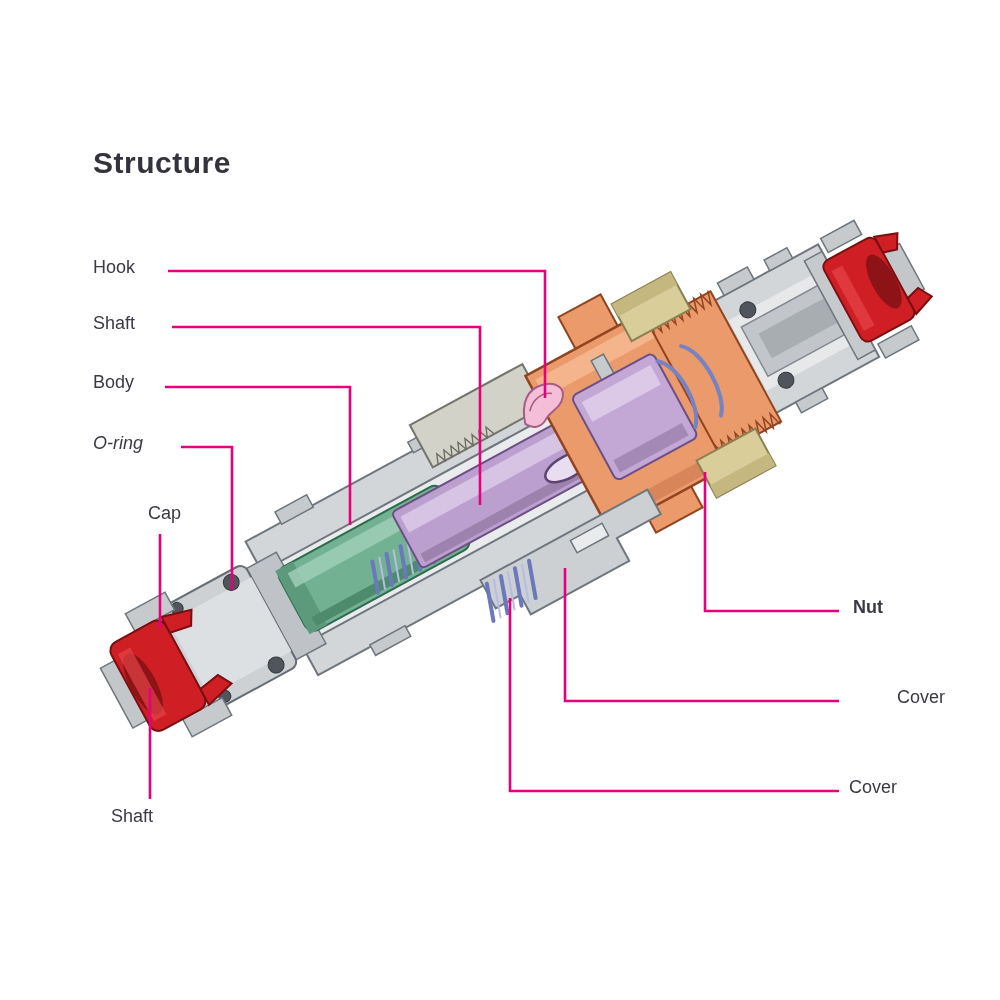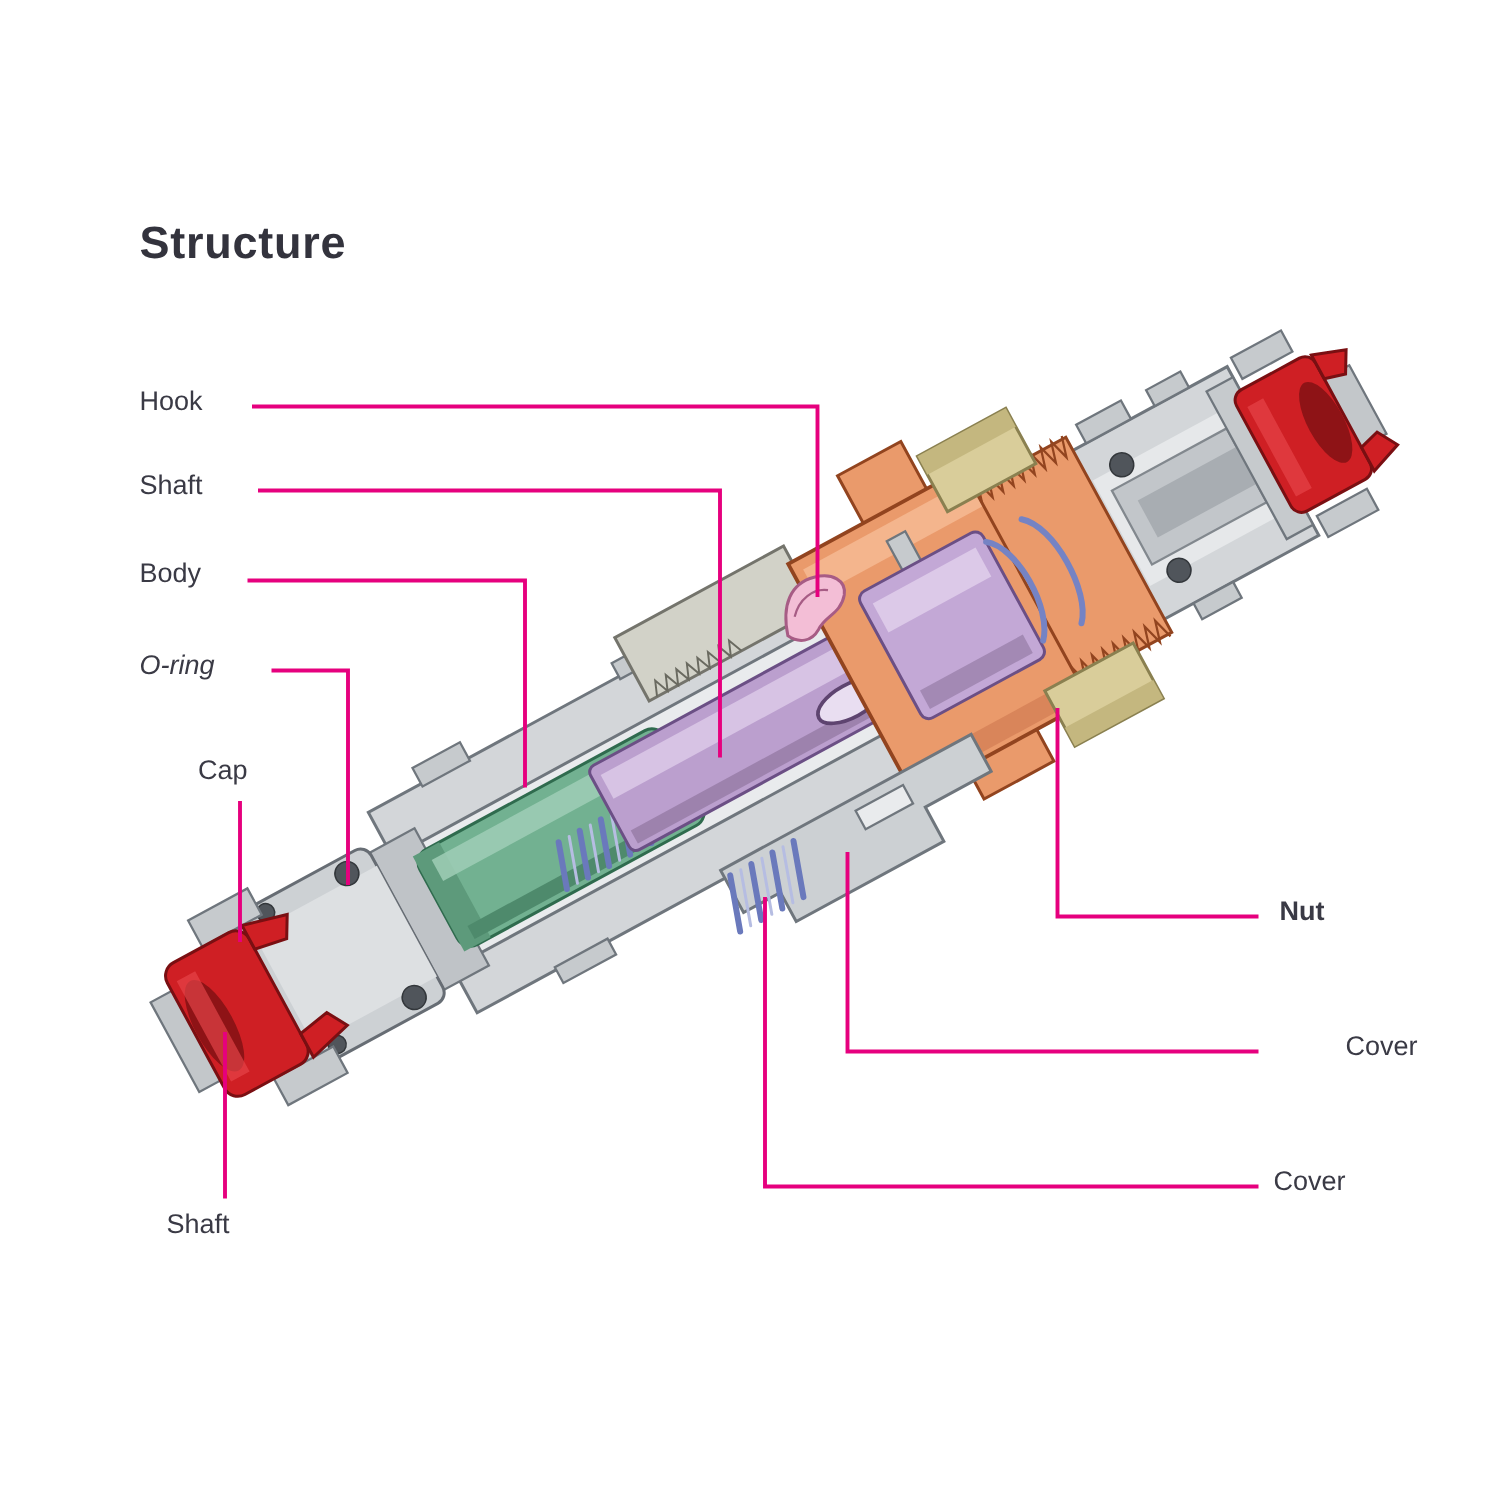--- a/index.html
+++ b/index.html
@@ -178,19 +178,19 @@
       <polyline class="ln" points="839,611 705,611 705,472" stroke="#e6007e"></polyline>
       <polyline class="ln" points="839,701 565,701 565,568" stroke="#e6007e"></polyline>
       <polyline class="ln" points="839,791 510,791 510,598" stroke="#e6007e"></polyline>
     </g>
   </svg>
 
   <div class="lbl" style="left:93px;  top:257px;">Hook</div>
   <div class="lbl" style="left:93px;  top:313px;">Shaft</div>
   <div class="lbl" style="left:93px;  top:372px;text-align:right;">Body</div>
   <div class="lbl" style="left:93px;  top:433px;font-style:italic;">O-ring</div>
-  <div class="lbl" style="left:132px; top:503px;">Cap</div>
+  <div class="lbl" style="left:148px; top:503px;">Cap</div>
   <div class="lbl" style="left:111px; top:806px;">Shaft</div>
   <div class="lbl" style="left:853px; top:597px;font-weight:bold;">Nut</div>
   <div class="lbl" style="left:849px; top:687px;margin-left:48px;">Cover</div>
   <div class="lbl" style="left:849px; top:777px;">Cover</div>
 
 </div>
 
 </body></html>

